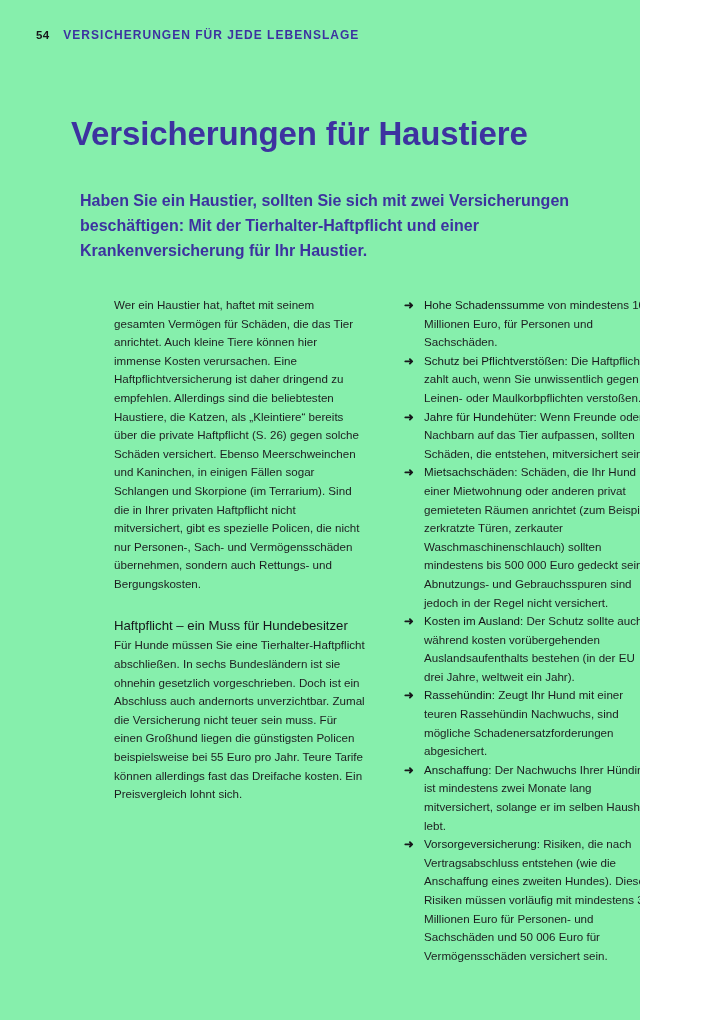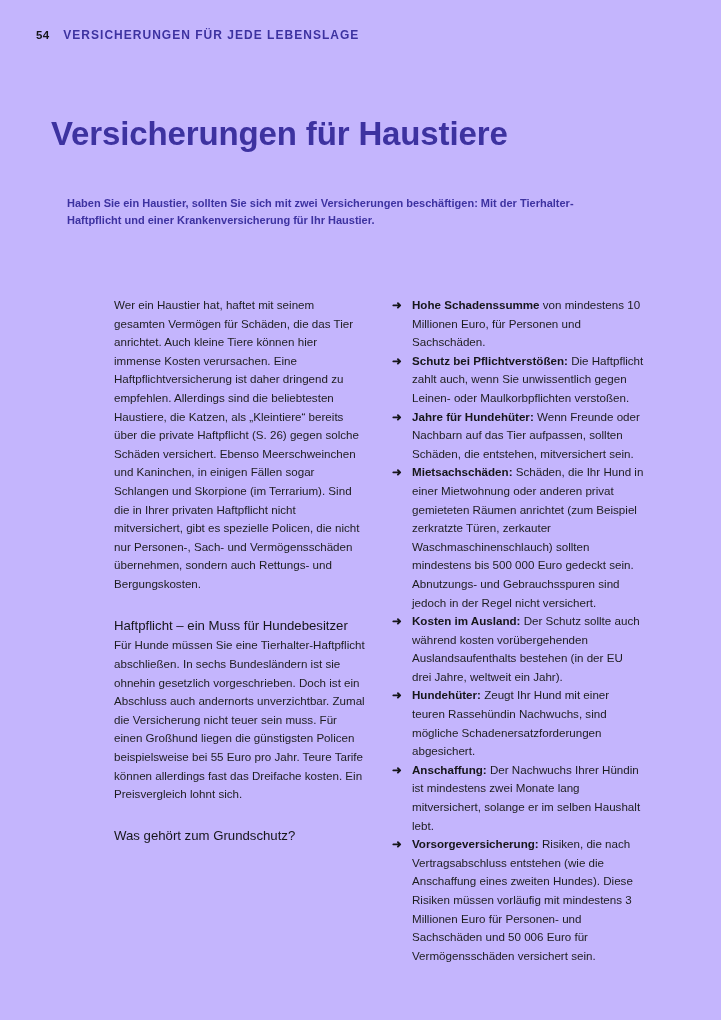--- a/index.html
+++ b/index.html
@@ -3,23 +3,23 @@
 <meta charset="utf-8">
 <title>Versicherungen für Haustiere</title>
 <style>
   html, body {
     margin: 0;
     padding: 0;
     background: #ffffff;
   }
   .page {
     position: relative;
-    width: 721px;
+    width: 640px;
     height: 1020px;
-    background: #c4b5fd;
+    background: #86efac;
     font-family: "Liberation Sans", sans-serif;
     overflow: hidden;
     box-sizing: border-box;
   }
 
   
   .running-head {
     position: absolute;
     top: 28px;
     left: 36px;
@@ -39,49 +39,49 @@
     font-weight: 700;
     color: #3d32a0;
     letter-spacing: 0.085em;
     text-transform: uppercase;
   }
 
   
   .title-block {
     position: absolute;
     top: 116px;
-    left: 51px;
+    left: 71px;
     width: 600px;
   }
   .page-title {
     margin: 0;
     font-size: 33px;
     line-height: 1.12;
     font-weight: 700;
     color: #3d32a0;
     letter-spacing: -0.004em;
   }
   .page-standfirst {
-    margin: 16px;
+    margin: 9px;
     padding-top: 26px;
     width: 528px;
-    font-size: 11px;
+    font-size: 16px;
     line-height: 1.58;
     font-weight: 700;
     color: #3d32a0;
   }
 
   
   .columns {
     position: absolute;
     top: 296px;
     left: 114px;
     width: 530px;
     display: flex;
-    gap: 26px;
+    gap: 38px;
     align-items: flex-start;
   }
   .column {
     width: 252px;
     flex: 0 0 252px;
   }
 
   .body-text {
     margin: 0;
     font-size: 11.6px;
@@ -117,21 +117,21 @@
   .arrow-item .arrow-icon {
     position: absolute;
     left: 0;
     top: 0;
     font-size: 11.6px;
     line-height: 1.605;
     font-weight: 700;
     color: #16161a;
   }
   .arrow-item .lead-in {
-    font-weight: 700;
+    font-weight: 400;
     color: #16161a;
   }
 </style>
 </head>
 <body>
 
 <div class="page">
 
   <div class="running-head">
     <span class="folio">54</span>
@@ -144,30 +144,29 @@
   </div>
 
   <div class="columns">
 
     <div class="column">
       <p class="body-text">Wer ein Haustier hat, haftet mit seinem gesamten Vermögen für Schäden, die das Tier anrichtet. Auch kleine Tiere können hier immense Kosten verursachen. Eine Haftpflichtversicherung ist daher dringend zu empfehlen. Allerdings sind die beliebtesten Haustiere, die Katzen, als „Kleintiere“ bereits über die private Haftpflicht (S. 26) gegen solche Schäden versichert. Ebenso Meerschweinchen und Kaninchen, in einigen Fällen sogar Schlangen und Skorpione (im Terrarium). Sind die in Ihrer privaten Haftpflicht nicht mitversichert, gibt es spezielle Policen, die nicht nur Personen-, Sach- und Vermögensschäden übernehmen, sondern auch Rettungs- und Bergungskosten.</p>
 
       <h2 class="sub-head">Haftpflicht – ein Muss für Hundebesitzer</h2>
       <p class="body-text">Für Hunde müssen Sie eine Tierhalter-Haftpflicht abschließen. In sechs Bundesländern ist sie ohnehin gesetzlich vorgeschrieben. Doch ist ein Abschluss auch andernorts unverzichtbar. Zumal die Versicherung nicht teuer sein muss. Für einen Großhund liegen die günstigsten Policen beispielsweise bei 55 Euro pro Jahr. Teure Tarife können allerdings fast das Dreifache kosten. Ein Preisvergleich lohnt sich.</p>
 
-      <h2 class="sub-head">Was gehört zum Grundschutz?</h2>
     </div>
 
     <div class="column">
       <ul class="arrow-list" id="benefit-list">
           <li class="arrow-item"><span class="arrow-icon">➜</span><span class="lead-in">Hohe Schadenssumme</span><span> von mindestens 10 Millionen Euro, für Personen und Sachschäden.</span></li>
           <li class="arrow-item"><span class="arrow-icon">➜</span><span class="lead-in">Schutz bei Pflichtverstößen:</span><span> Die Haftpflicht zahlt auch, wenn Sie unwissentlich gegen Leinen- oder Maulkorbpflichten verstoßen.</span></li>
           <li class="arrow-item"><span class="arrow-icon">➜</span><span class="lead-in">Jahre für Hundehüter:</span><span> Wenn Freunde oder Nachbarn auf das Tier aufpassen, sollten Schäden, die entstehen, mitversichert sein.</span></li>
           <li class="arrow-item"><span class="arrow-icon">➜</span><span class="lead-in">Mietsachschäden:</span><span> Schäden, die Ihr Hund in einer Mietwohnung oder anderen privat gemieteten Räumen anrichtet (zum Beispiel zerkratzte Türen, zerkauter Waschmaschinenschlauch) sollten mindestens bis 500 000 Euro gedeckt sein. Abnutzungs- und Gebrauchsspuren sind jedoch in der Regel nicht versichert.</span></li>
           <li class="arrow-item"><span class="arrow-icon">➜</span><span class="lead-in">Kosten im Ausland:</span><span> Der Schutz sollte auch während kosten vorübergehenden Auslandsaufenthalts bestehen (in der EU drei Jahre, weltweit ein Jahr).</span></li>
-          <li class="arrow-item"><span class="arrow-icon">➜</span><span class="lead-in">Hundehüter:</span><span> Zeugt Ihr Hund mit einer teuren Rassehündin Nachwuchs, sind mögliche Schadenersatzforderungen abgesichert.</span></li>
+          <li class="arrow-item"><span class="arrow-icon">➜</span><span class="lead-in">Rassehündin:</span><span> Zeugt Ihr Hund mit einer teuren Rassehündin Nachwuchs, sind mögliche Schadenersatzforderungen abgesichert.</span></li>
           <li class="arrow-item"><span class="arrow-icon">➜</span><span class="lead-in">Anschaffung:</span><span> Der Nachwuchs Ihrer Hündin ist mindestens zwei Monate lang mitversichert, solange er im selben Haushalt lebt.</span></li>
           <li class="arrow-item"><span class="arrow-icon">➜</span><span class="lead-in">Vorsorgeversicherung:</span><span> Risiken, die nach Vertragsabschluss entstehen (wie die Anschaffung eines zweiten Hundes). Diese Risiken müssen vorläufig mit mindestens 3 Millionen Euro für Personen- und Sachschäden und 50 006 Euro für Vermögensschäden versichert sein.</span></li>
         </ul>
     </div>
 
   </div>
 </div>
 
 </body></html>

